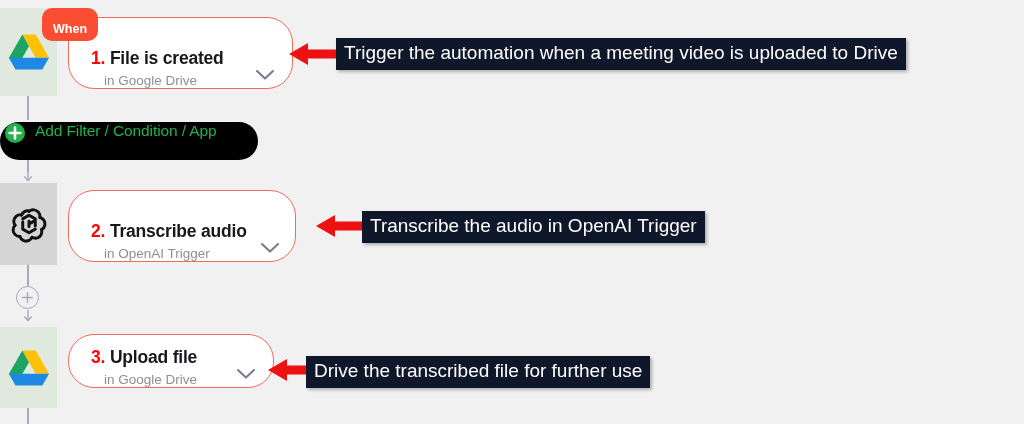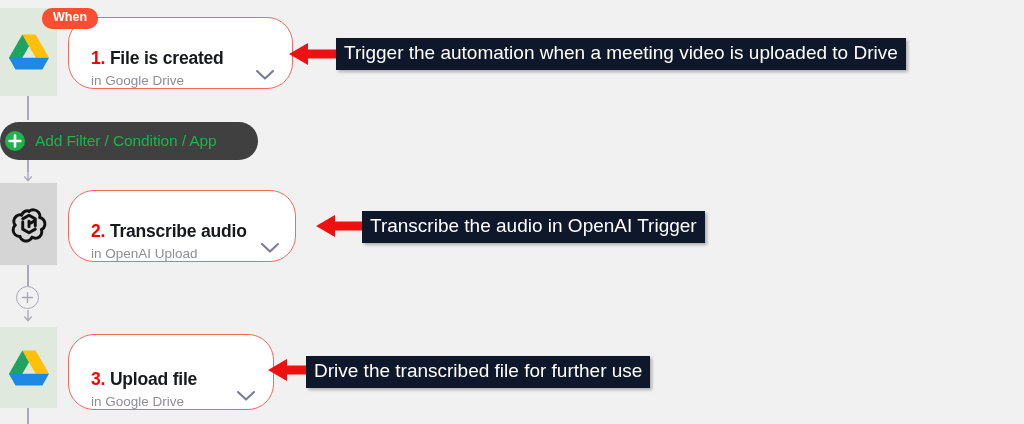--- a/index.html
+++ b/index.html
@@ -86,53 +86,53 @@
   }
   .step-num {
     color: #ff0000;
     font-weight: bold;
   }
   .step-sub {
     font-size: 13.5px;
     color: #8e8e99;
     margin-top: 4px;
     white-space: nowrap;
+    margin-left: 13px;
   }
   .chevron {
     flex: 0 0 auto;
     width: 26px;
     height: 26px;
     margin-left: 10px;
     display: flex;
     align-items: center;
     justify-content: center;
     color: #7b7b92;
   }
   .chevron svg { display: block; }
 
   
   .when-badge {
     position: absolute;
     background: #fb4d32;
     color: #ffffff;
     font-size: 12.5px;
     font-weight: bold;
-    padding: 2px 11px 3px;
+    padding: 14px 11px 3px;
     border-radius: 10px;
     line-height: 1.25;
     z-index: 5;
   }
 
   
   .add-pill {
     position: absolute;
-    background: #404040;
+    background: #000000;
     border-radius: 20px;
     display: flex;
-    align-items: center;
     padding: 0 16px 0 0;
     height: 38px;
   }
   .add-pill-icon {
     flex: 0 0 auto;
     width: 22px;
     height: 22px;
     margin: 0 9px 0 4px;
     display: flex;
     align-items: center;
@@ -250,21 +250,21 @@
       </g>
     </svg>
   </div>
 
   <div class="step-card" style="left:68px;top:190px;width:228px;height:72px;">
     <div class="step-text">
       <div class="step-title">
         <span class="step-num">2.</span>
         <span>Transcribe audio</span>
       </div>
-      <div class="step-sub">in OpenAI Upload</div>
+      <div class="step-sub">in OpenAI Trigger</div>
     </div>
     <div class="chevron">
       <svg width="20" height="12" viewBox="0 0 20 12" aria-hidden="true">
         <path d="M2 2 L10 9.6 L18 2" stroke="#7b7b92" stroke-width="2.1" fill="none" stroke-linecap="round" stroke-linejoin="round"></path>
       </svg>
     </div>
   </div>
 
   <div class="arrow" style="left:316px;top:213px;">
     <svg width="48" height="26" viewBox="0 0 48 26" aria-hidden="true">
@@ -275,21 +275,21 @@
   <div class="annotation" style="left:362px;top:211px;">Transcribe the audio in OpenAI Trigger</div>
 
   <div class="app-strip strip-green" style="top:327px;height:81px;">
     <svg class="icon-img" width="40" height="36" viewBox="0 0 48 42" aria-hidden="true">
       <path d="M16 0 L32 0 L48 28 L32 28 Z" fill="#ffc107"></path>
       <path d="M16 0 L0 28 L8 42 L24 14 Z" fill="#1da462"></path>
       <path d="M0 28 L48 28 L40 42 L8 42 Z" fill="#1e88e5"></path>
     </svg>
   </div>
 
-  <div class="step-card" style="left:68px;top:334px;width:206px;height:76px;">
+  <div class="step-card" style="left:68px;top:334px;width:206px;height:54px;">
     <div class="step-text">
       <div class="step-title">
         <span class="step-num">3.</span>
         <span>Upload file</span>
       </div>
       <div class="step-sub">in Google Drive</div>
     </div>
     <div class="chevron">
       <svg width="20" height="12" viewBox="0 0 20 12" aria-hidden="true">
         <path d="M2 2 L10 9.6 L18 2" stroke="#7b7b92" stroke-width="2.1" fill="none" stroke-linecap="round" stroke-linejoin="round"></path>

